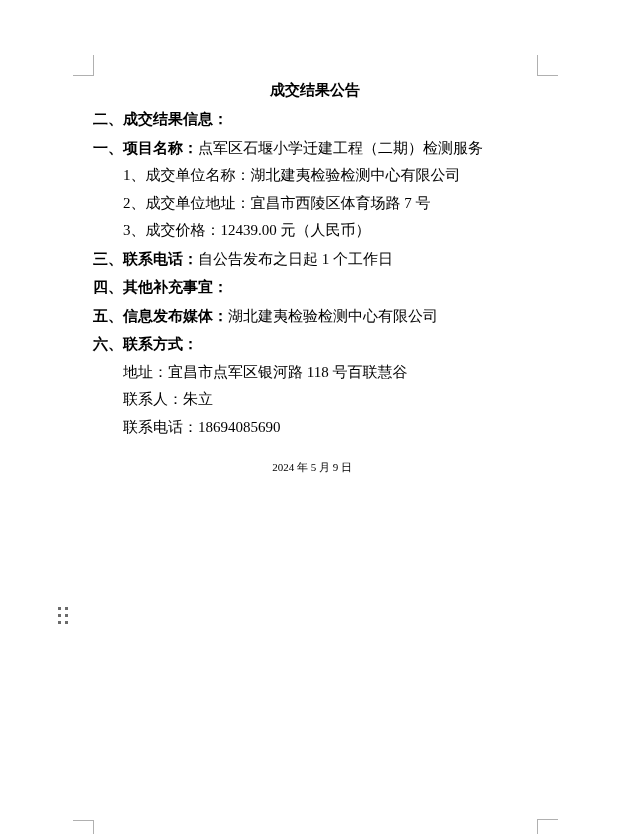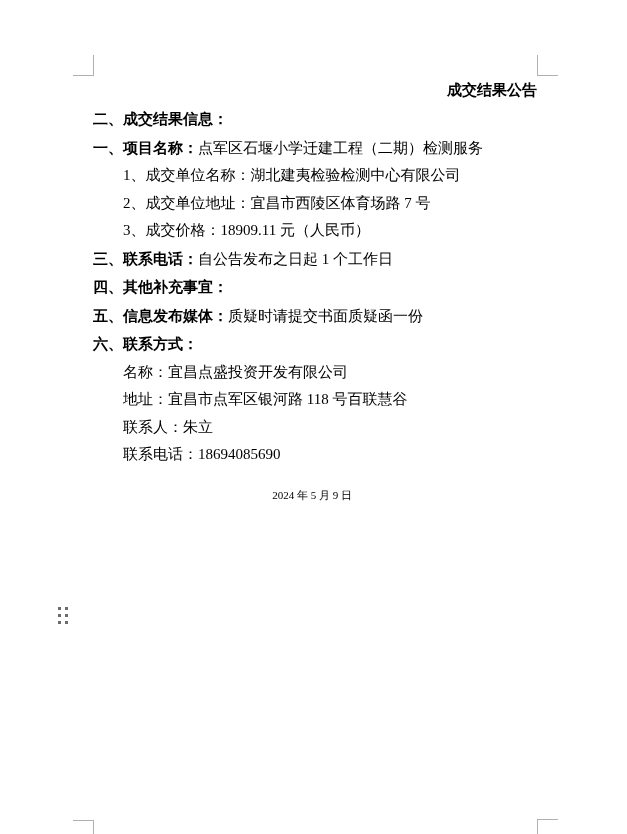--- a/index.html
+++ b/index.html
@@ -16,21 +16,21 @@
   .crop.bl{left:73px;top:820px;height:14px;border-right:1px solid #b0b0b0;border-top:1px solid #b0b0b0;}
   .crop.br{left:537px;top:819px;height:15px;border-left:1px solid #b0b0b0;border-top:1px solid #b0b0b0;}
   
   .handle{position:absolute;left:58px;top:607px;display:grid;
     grid-template-columns:3px 3px;grid-auto-rows:3px;gap:4px;cursor:move;}
   .handle i{display:block;width:3px;height:3px;background:#6b6b6b;}
   
   .content{position:absolute;left:93px;top:75px;width:444px;}
   .title{
     margin:0;height:30px;line-height:30px;font-size:15px;font-weight:bold;
-    text-align:right;
+    text-align:center;
     font-family:"Liberation Sans","DejaVu Sans",sans-serif;
   }
   .line{margin:0;font-size:15px;line-height:27.5px;white-space:nowrap;}
   .line b{
     font-weight:bold;
     font-family:"Liberation Sans","DejaVu Sans",sans-serif;
   }
   .indent{padding-left:30px;}
   .para{
     margin:0;font-size:15px;line-height:27.5px;
@@ -59,32 +59,31 @@
 <div class="content">
 
   <h1 class="title">成交结果公告</h1>
 
   <p class="line"><b>二、成交结果信息：</b></p>
 
   <p class="line"><b>一、项目名称：</b><span>点军区石堰小学迁建工程（二期）检测服务</span></p>
 
   <p class="line indent">1、成交单位名称：湖北建夷检验检测中心有限公司</p>
   <p class="line indent">2、成交单位地址：宜昌市西陵区体育场路 7 号</p>
-  <p class="line indent">3、成交价格：18909.11 元（人民币）</p>
+  <p class="line indent">3、成交价格：12439.00 元（人民币）</p>
 
   <p class="line"><b>三、联系电话：</b><span>自公告发布之日起 1 个工作日</span></p>
 
   <p class="line"><b>四、其他补充事宜：</b></p>
 
 
-  <p class="line"><b>五、信息发布媒体：</b><span>质疑时请提交书面质疑函一份</span></p>
+  <p class="line"><b>五、信息发布媒体：</b><span>湖北建夷检验检测中心有限公司</span></p>
 
   <p class="line"><b>六、联系方式：</b></p>
 
-  <p class="line indent">名称：宜昌点盛投资开发有限公司</p>
   <p class="line indent">地址：宜昌市点军区银河路 118 号百联慧谷</p>
   <p class="line indent">联系人：朱立</p>
   <p class="line indent">联系电话：18694085690</p>
 
   <div class="spacer"></div>
 
   <p class="date">2024 年 5 月 9 日</p>
 
 </div>
 

